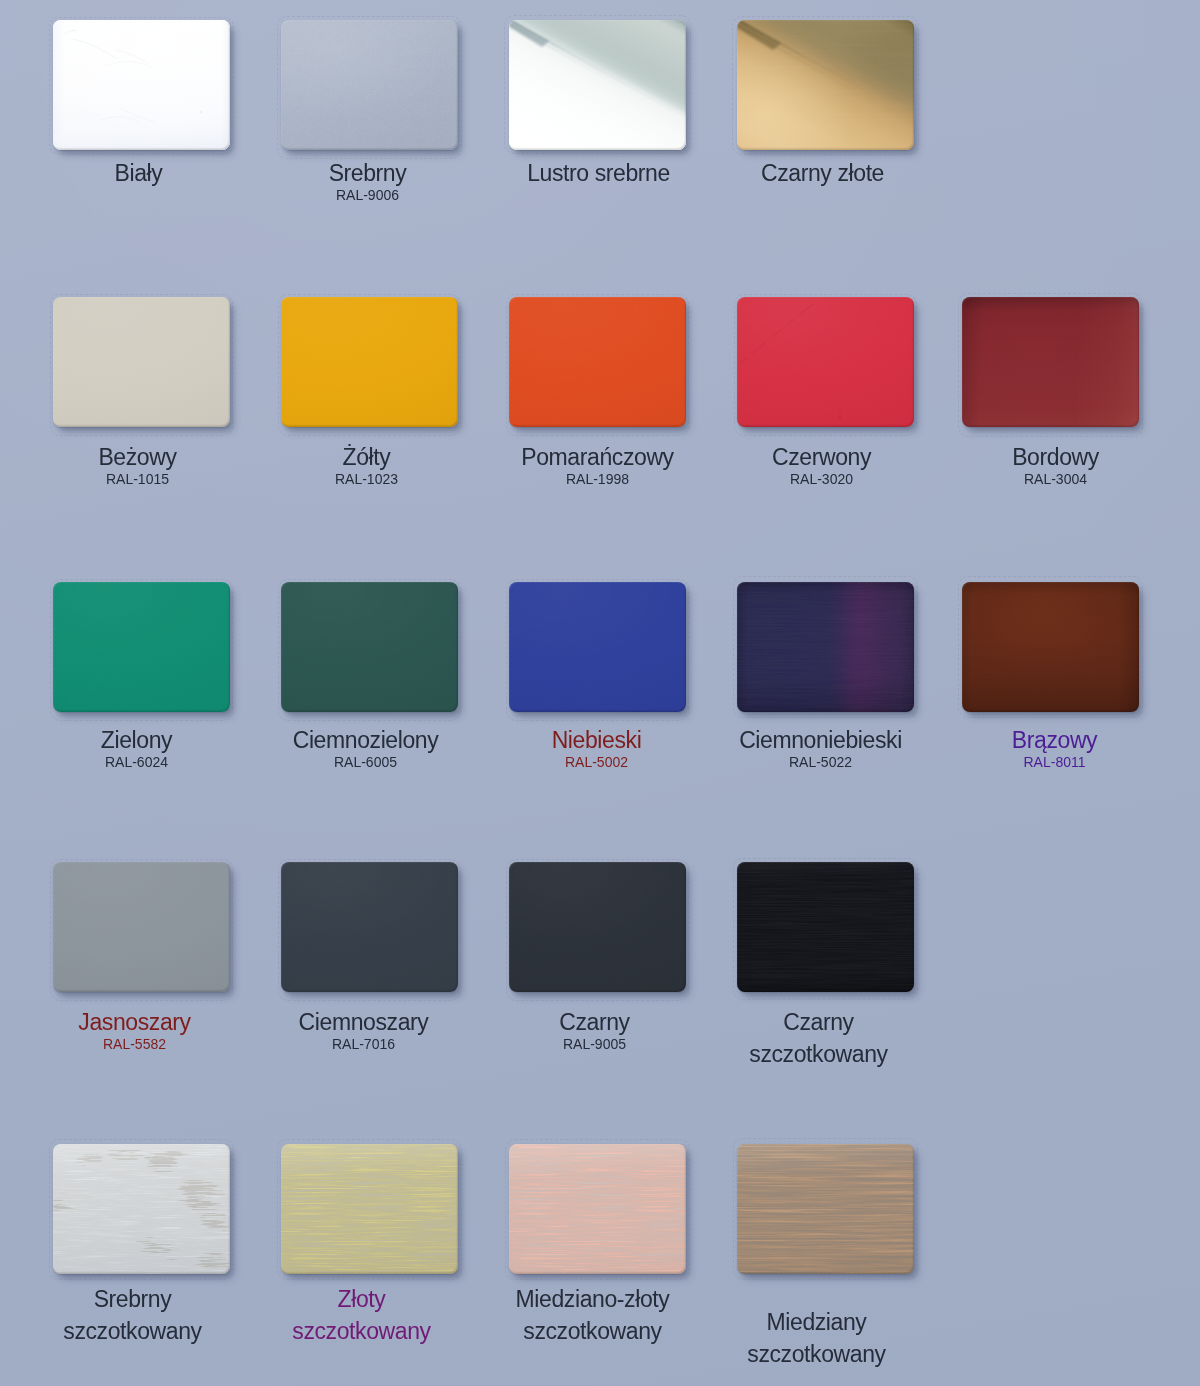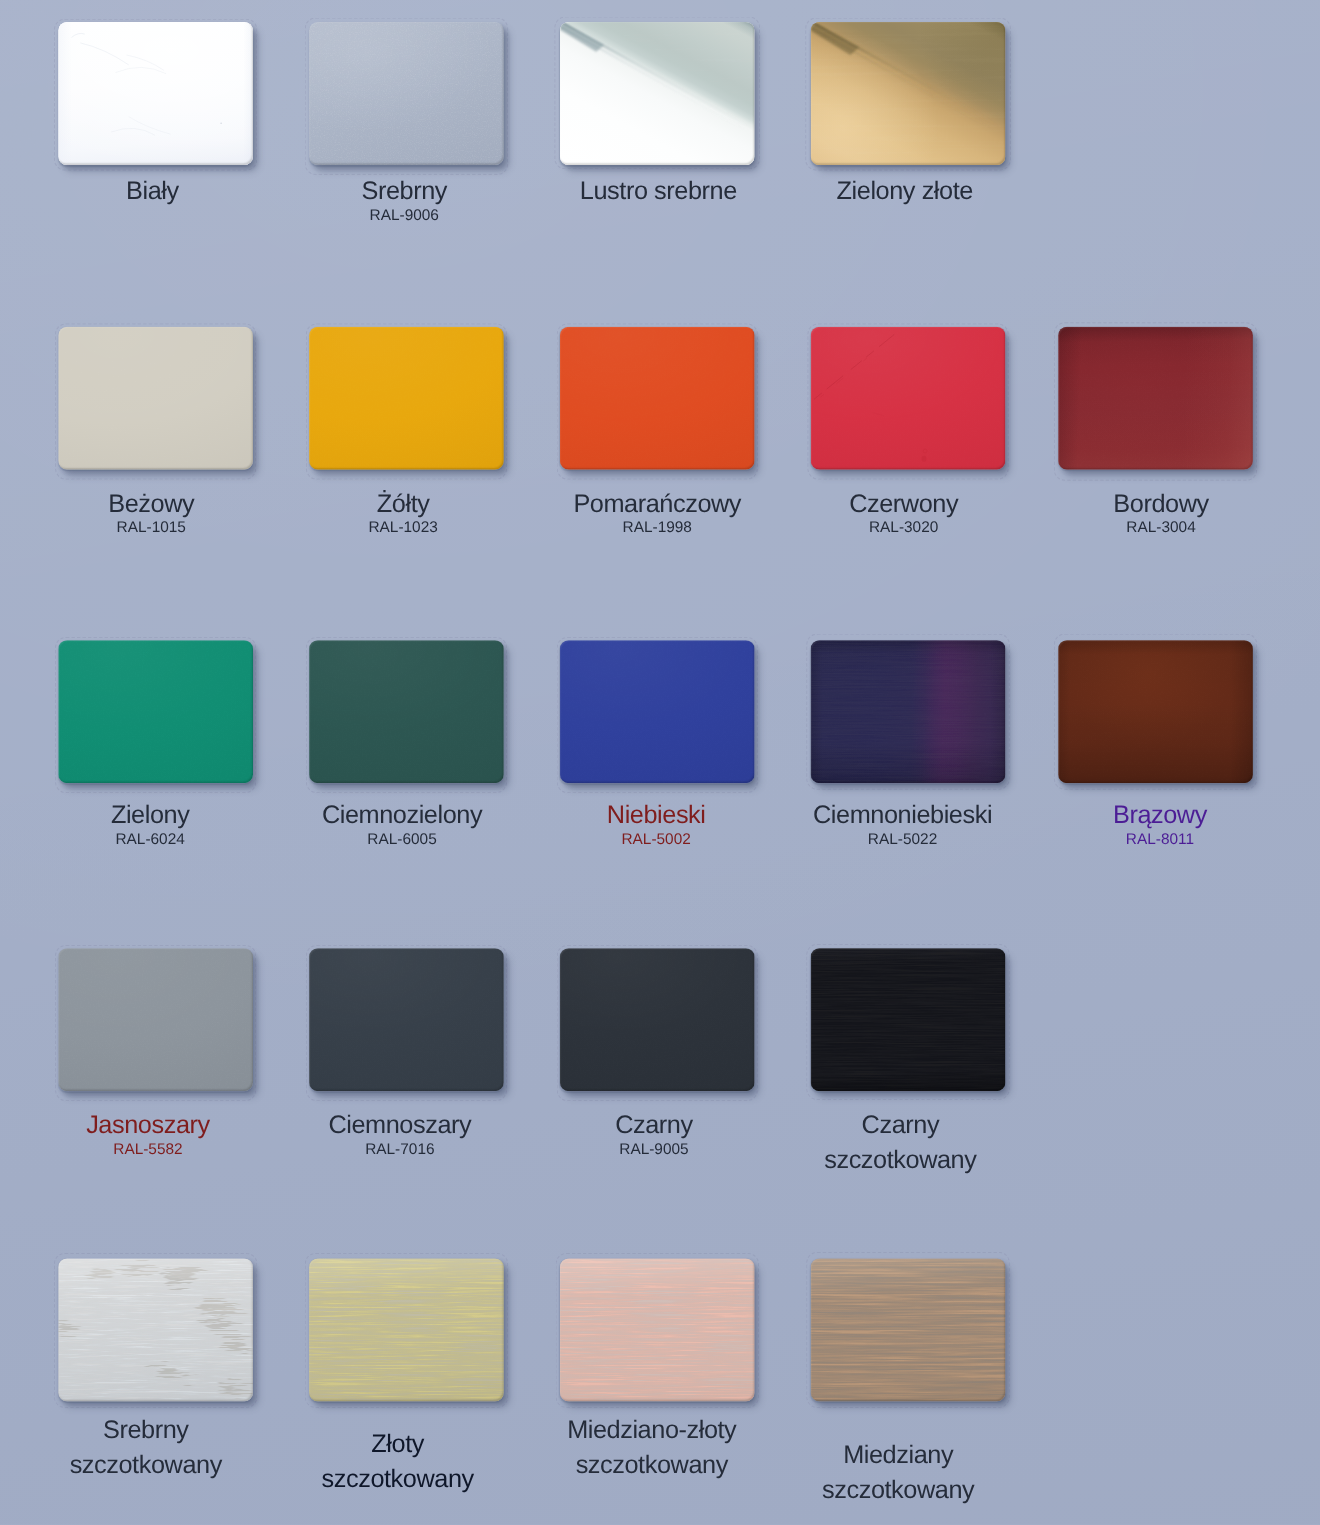--- a/index.html
+++ b/index.html
@@ -283,21 +283,21 @@
               </g>
               <path d="M0 0 L44 23 L36 30 L0 8 Z" fill="#5b5230" opacity="0.45" filter="url(#f-soft1)"></path>
             </svg>
             <svg>
               <rect width="100%" height="100%" filter="url(#f-mirror)" opacity="0.2" style="mix-blend-mode:overlay"></rect>
             </svg>
           </div>
           <div class="edge"></div>
         </div>
         <div class="lab" style="left: -3px; top: 137px; width: 177px; color: rgb(37, 44, 58);">
-          <span class="nm">Zielony złote</span>
+          <span class="nm">Czarny złote</span>
         </div>
       </div>
       <div class="cell" style="left:53px;top:297px;width:177px;">
         <div class="guide" style="left:-3px;top:-3px;width:183px;height:142px;"></div>
         <div class="sw" style="width:177px;height:130px;">
           <div class="face">
             <i style="background:#d2cec2"></i>
             <i style="background:radial-gradient(140% 118% at 30% 6%,rgba(255,255,255,.040) 0%,rgba(255,255,255,.008) 50%,rgba(0,0,0,.040) 100%)"></i>
             <svg>
               <rect width="100%" height="100%" filter="url(#f-grain-soft)" opacity="0.2" style="mix-blend-mode:overlay"></rect>
@@ -586,21 +586,21 @@
           <div class="face">
             <i style="background:#d5cc8d"></i>
             <svg>
               <rect width="100%" height="100%" filter="url(#bd-med)" opacity="0.3"></rect>
               <rect width="100%" height="100%" filter="url(#bl-med)" opacity="0.42"></rect>
             </svg>
             <i style="background:linear-gradient(176deg,rgba(255,255,238,.20) 0%,rgba(255,255,255,0) 26%,rgba(150,142,90,.08) 80%,rgba(140,130,80,.14) 100%)"></i>
           </div>
           <div class="edge"></div>
         </div>
-        <div class="lab" style="left: -8px; top: 152px; width: 177px; color: #0f172a;">
+        <div class="lab" style="left: -8px; top: 139px; width: 177px; color: #701a75;">
           <span class="nm">Złoty</span>
           <span class="nm">szczotkowany</span>
         </div>
       </div>
       <div class="cell" style="left:509px;top:1144px;width:177px;">
         <div class="guide" style="left:-4px;top:-5px;width:185px;height:141px;"></div>
         <div class="sw" style="width:177px;height:130px;">
           <div class="face">
             <i style="background:#ecbdaf"></i>
             <svg>

